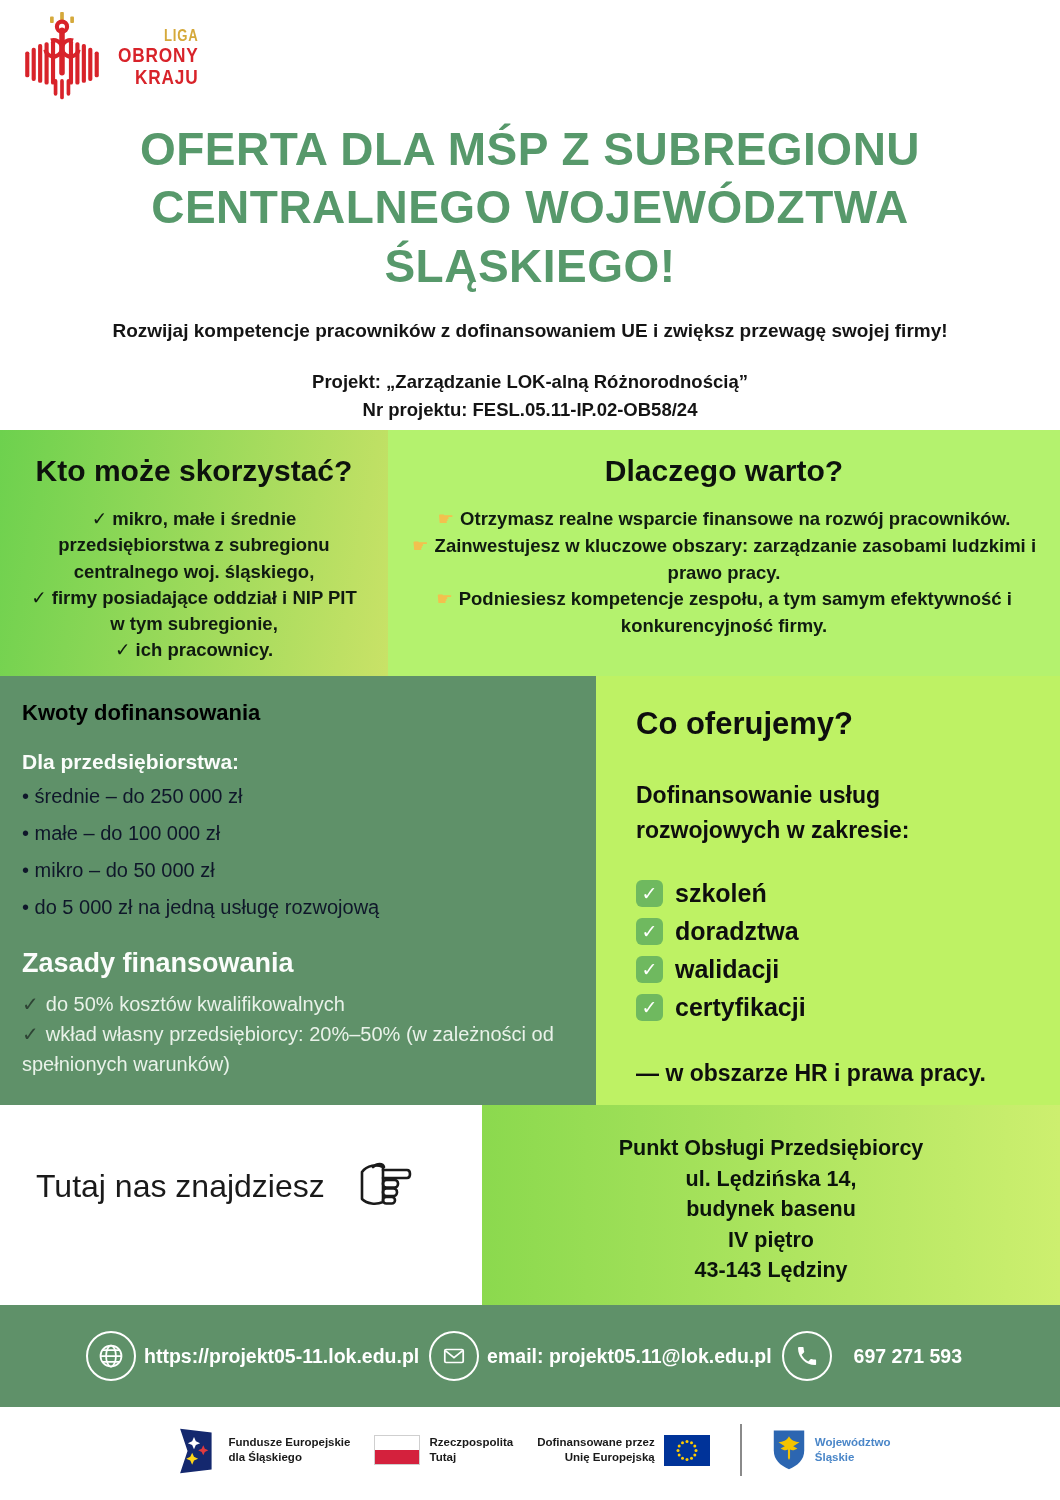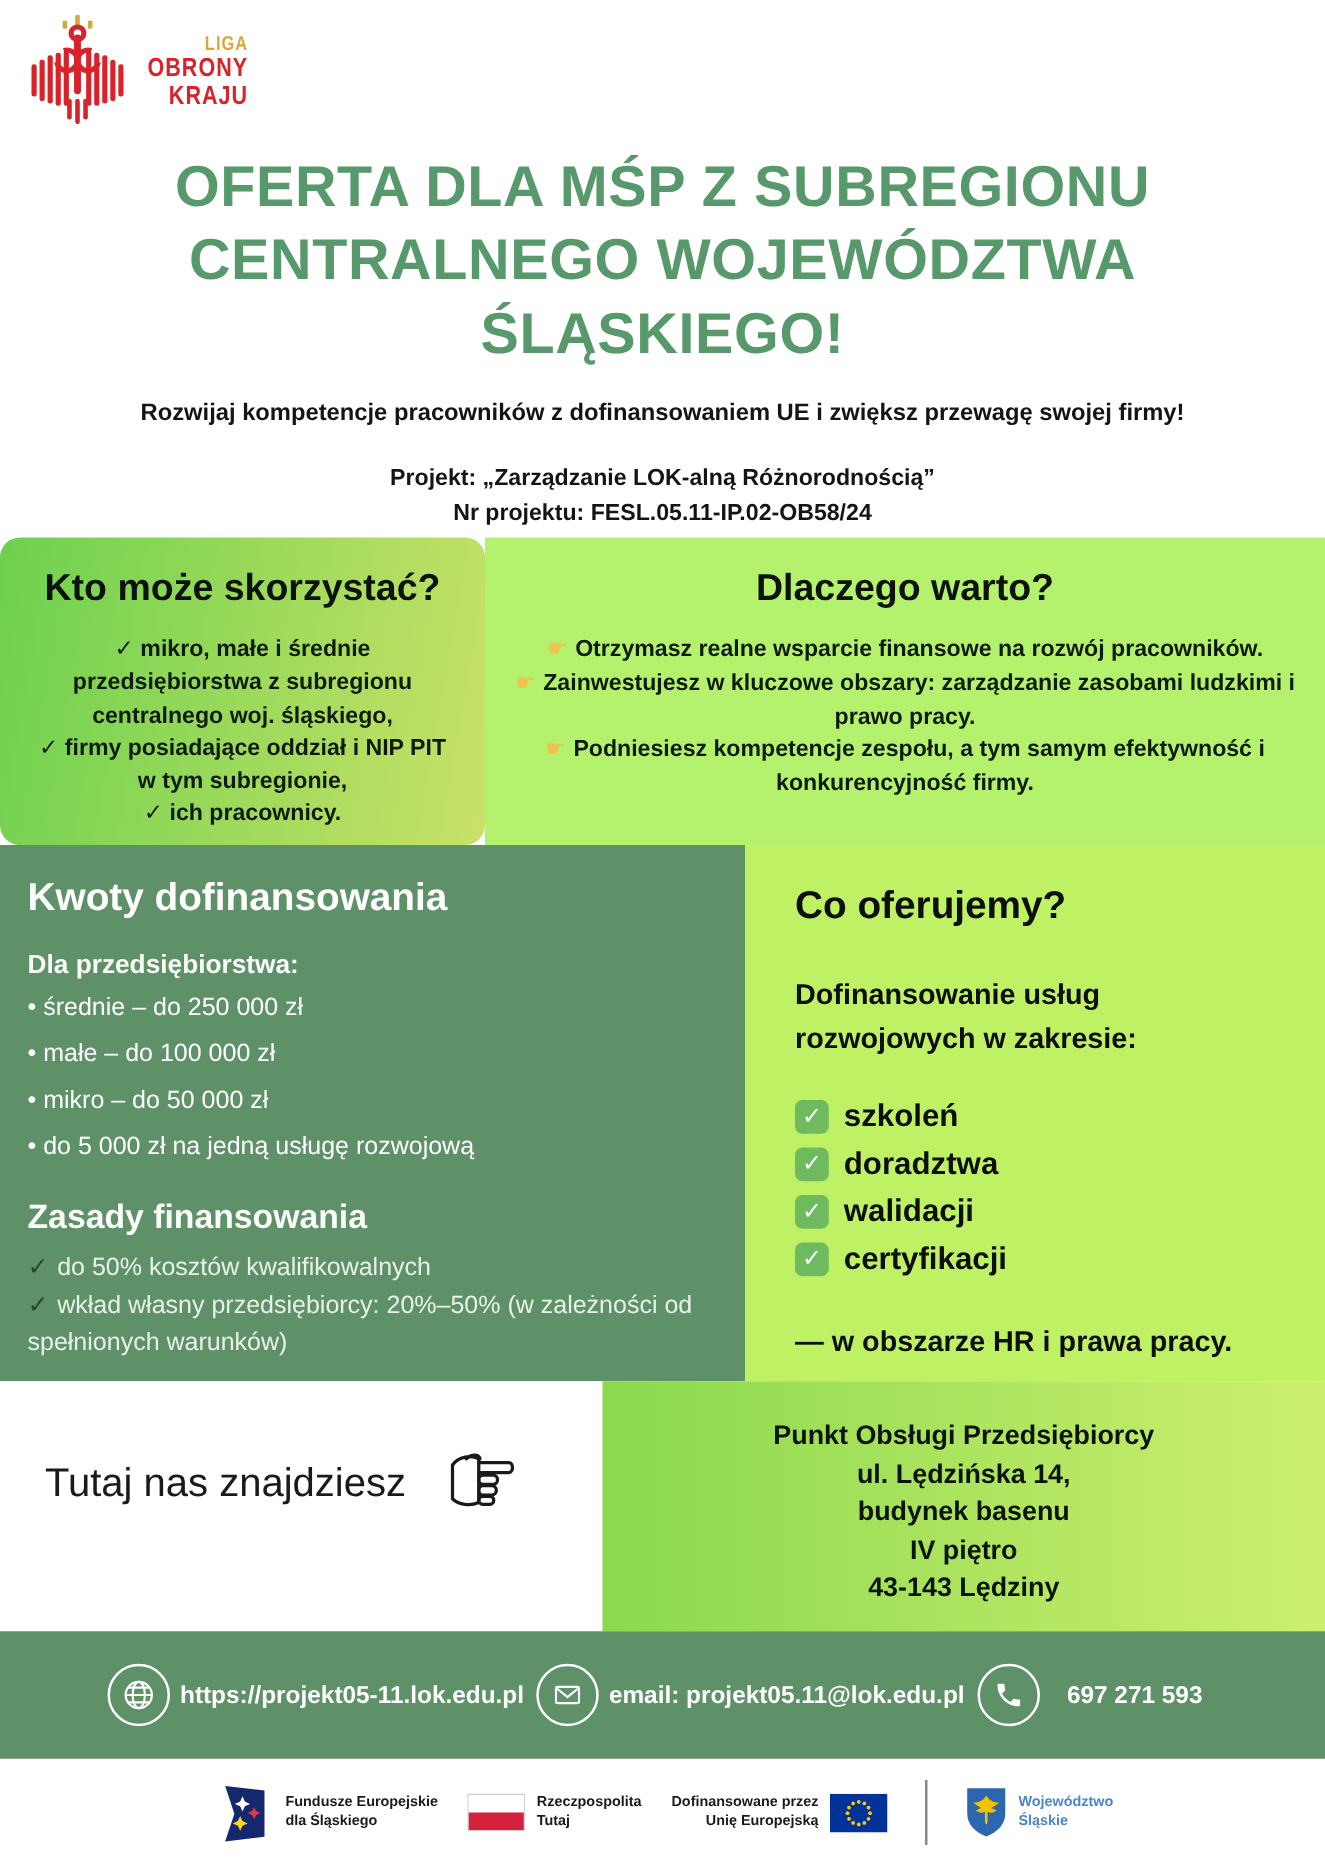--- a/index.html
+++ b/index.html
@@ -16,36 +16,36 @@
   
   .title{position:absolute;top:120px;left:0;width:1060px;text-align:center;
          color:#57996B;font-weight:800;font-size:46px;line-height:1.27;letter-spacing:.5px;}
   .tagline{position:absolute;top:320px;left:0;width:1060px;text-align:center;
            font-weight:bold;font-size:19px;color:#141414;}
   .project{position:absolute;top:368px;left:0;width:1060px;text-align:center;
            font-weight:bold;font-size:18.5px;line-height:1.5;color:#141414;}
 
   
   .band{position:absolute;top:430px;left:0;width:1060px;height:246px;display:flex;}
-  .band-left{width:388px;height:100%;background:linear-gradient(100deg,#6DD14E 0%,#C9E267 100%);border-radius:16px;}
+  .band-left{width:388px;height:100%;background:linear-gradient(100deg,#6DD14E 0%,#C9E267 100%);}
   .band-right{width:672px;height:100%;background:#B4F26E;}
   .band h2{margin:24px 0 0 0;text-align:center;font-size:30px;font-weight:800;color:#0D120D;}
   .who-lines{margin-top:18px;text-align:center;font-weight:bold;font-size:18.5px;
              line-height:1.42;color:#101B10;padding:0 12px;}
   .why-items{margin-top:18px;text-align:center;font-weight:bold;font-size:18.5px;
              line-height:1.45;color:#101B10;padding:0 24px;}
   .pointer{color:#F2C14E;margin-right:6px;}
 
   
   .kwoty{position:absolute;top:676px;left:0;width:596px;height:429px;background:#5F9169;
          color:#fff;box-sizing:border-box;padding:24px 18px 0 22px;}
-  .kwoty h2{margin:0;font-size:31px;font-weight:800;color:#ffffff;}
+  .kwoty h2{margin:0;font-size:22px;font-weight:800;color:#000000;}
   .kwoty h3{margin:24px 0 4px 0;font-size:21px;font-weight:800;color:#FBFDFB;}
   .kwoty h3.second{margin-top:2px;}
-  .kwoty .bullet{font-size:20px;color:#ffffff;line-height:1.85;}
+  .kwoty .bullet{font-size:20px;color:#0f172a;line-height:1.85;}
   .rules-h{margin:22px 0 10px 0;font-size:27px;font-weight:800;color:#FBFDFB;}
   .rule{font-size:20px;color:#E9F2E9;line-height:1.5;}
   .rule .check{color:#2E4435;font-weight:bold;margin-right:7px;}
 
   
   .oferta{position:absolute;top:676px;left:596px;width:464px;height:429px;background:#bef264;
           box-sizing:border-box;padding:30px 0 0 40px;color:#0e0e0e;}
   .oferta h2{margin:0;font-size:31px;font-weight:800;}
   .oferta .intro{margin-top:36px;width:340px;font-size:23px;font-weight:bold;line-height:1.5;}
   .checklist{margin-top:32px;}

